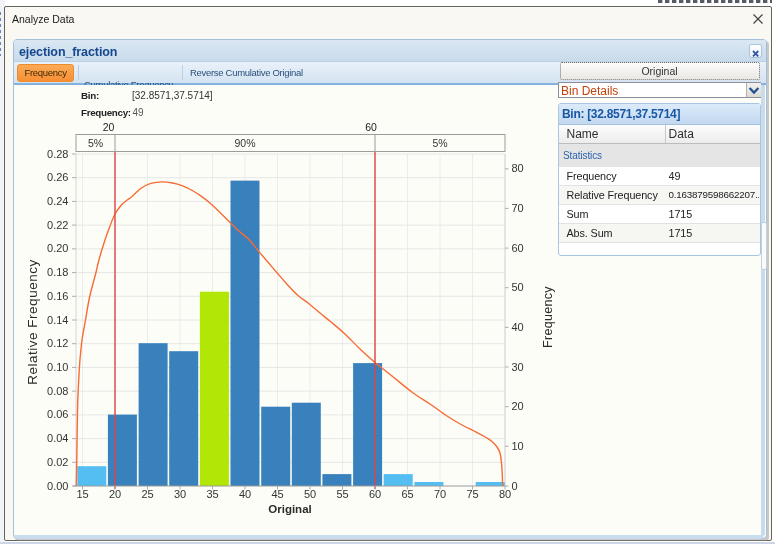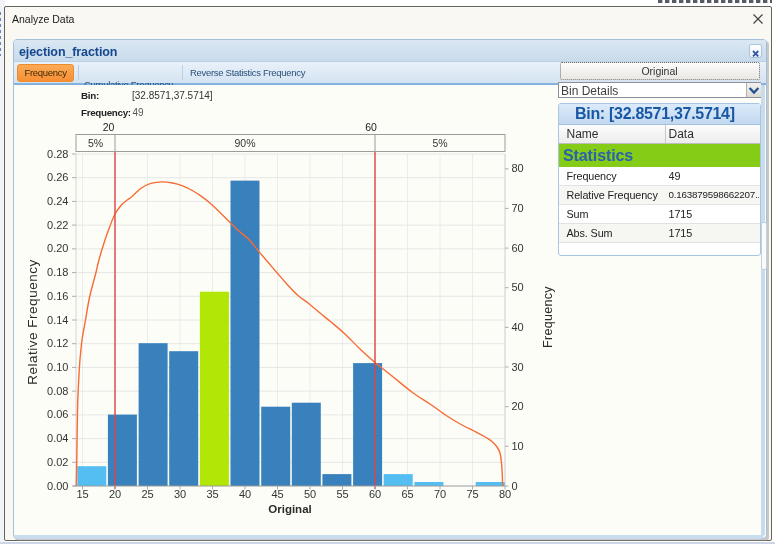--- a/index.html
+++ b/index.html
@@ -22,29 +22,29 @@
   #tabstrip{left:14px;top:62px;width:751.5px;height:21px;background:linear-gradient(180deg,#e9f1fa,#d4e3f1);border-bottom:2px solid #83b2e1;}
   #tab-active{left:17px;top:63.5px;width:55px;height:16px;border:1px solid #ef8c28;border-radius:3px;background:linear-gradient(180deg,#fbaa58,#f78f35);color:#402800;font-size:9.5px;letter-spacing:-0.3px;text-align:center;line-height:16px;}
   .tabtxt{top:67px;font-size:9.5px;letter-spacing:-0.3px;color:#29517c;white-space:nowrap;}
   #tab2{left:84px;margin-top:12px;}
   #tab3{left:190px;}
   .tabdiv{top:65px;width:1px;height:15px;background:#b9cfe4;}
   #tabdiv1{left:77.5px;}
   #tabdiv2{left:182px;}
   #btn-original{left:559.5px;top:61.5px;width:198px;height:16px;border:1px dotted #6a6a6a;border-radius:2px;background:linear-gradient(180deg,#fdfdfc,#e9e7e3);font-size:10.5px;color:#333;text-align:center;line-height:16px;}
   #dd{left:558px;top:81.5px;width:200.5px;height:14.5px;border:1px solid #8f8f9a;background:#fff;}
-  #dd-text{left:561px;top:83.5px;font-size:12px;color:#404040;}
+  #dd-text{left:561px;top:83.5px;font-size:12px;color:#c2410c;}
   #dd-btn{left:745.5px;top:82.5px;width:14px;height:14.5px;background:linear-gradient(180deg,#f2f1ee,#dcdad5);border-left:1px solid #b0b0b0;}
   #grid{left:558px;top:103px;width:200.5px;height:151px;border:1px solid #a9c6e0;border-radius:3px;background:#fff;overflow:hidden;}
-  #g-header{height:20px;background:linear-gradient(180deg,#dcebfb,#c2d8ef);border-bottom:1px solid #a5c0da;font-weight:bold;font-size:16px;letter-spacing:-0.3px;color:#1857a4;line-height:20px;padding-left:16px;border-radius:2px 2px 0 0;}
+  #g-header{height:20px;background:linear-gradient(180deg,#dcebfb,#c2d8ef);border-bottom:1px solid #a5c0da;font-weight:bold;font-size:12px;letter-spacing:-0.3px;color:#1857a4;line-height:20px;padding-left:3px;border-radius:2px 2px 0 0;}
   #g-cols{height:18px;background:linear-gradient(180deg,#fdfdfd,#ececec);border-bottom:1px solid #bcbcbc;position:relative;font-size:12px;color:#2e2e2e;}
   #g-cols .c1{position:absolute;left:7.5px;top:2px;}
   #g-cols .c2{position:absolute;left:109.5px;top:2px;}
   #g-cols .cd{position:absolute;left:105.5px;top:0;width:1px;height:18px;background:#c6c6c6;}
-  #g-group{height:23px;font-weight:bold;font-size:16px;letter-spacing:-0.1px;color:#2a62ae;line-height:23px;padding-left:4px;background:#84cc16;}
+  #g-group{height:23px;font-weight:normal;font-size:10px;letter-spacing:-0.1px;color:#2a62ae;line-height:23px;padding-left:4px;background:#e5e5e5;}
   .g-row{height:18px;position:relative;border-bottom:1px solid #e2e2e2;font-size:10.8px;letter-spacing:-0.1px;color:#222;background:#fff;}
   .g-row.alt{background:#f6f6f2;}
   .g-row .n{position:absolute;left:7.5px;top:2.5px;}
   .g-row .v{position:absolute;left:109.5px;top:2.5px;right:1px;white-space:nowrap;overflow:hidden;}
 </style>
 </head>
 <body>
 <div id="stage">
   <div class="abs" id="bg-left"></div>
   <div class="abs" id="bg-bottom"></div>
@@ -60,21 +60,21 @@
   <div class="abs" id="vsb-thumb"></div>
   <div class="abs" id="hsb"></div>
   <div class="abs" id="p-header"></div>
   <div class="abs" id="p-title">ejection_fraction</div>
   <div class="abs" id="p-close"><svg width="11" height="11">
         <path d="M3 3 L8.3 8.3 M8.3 3 L3 8.3" stroke="#3a57a7" stroke-width="1.8"></path>
       </svg></div>
   <div class="abs" id="tabstrip"></div>
   <div class="abs" id="tab-active">Frequency</div>
   <div class="abs tabtxt" id="tab2">Cumulative Frequency</div>
-  <div class="abs tabtxt" id="tab3">Reverse Statistics Frequency</div>
+  <div class="abs tabtxt" id="tab3">Reverse Cumulative Original</div>
   <div class="abs tabdiv" id="tabdiv1"></div>
   <div class="abs tabdiv" id="tabdiv2"></div>
   <div class="abs" id="btn-original">Original</div>
   <div class="abs" id="dd"></div>
   <div class="abs" id="dd-text">Bin Details</div>
   <div class="abs" id="dd-btn"><svg width="14" height="15">
         <path d="M2.6 5 L7 9.6 L11.4 5" fill="none" stroke="#20508f" stroke-width="2.2"></path>
       </svg></div>
   <div class="abs" id="grid">
     <div id="g-header">Bin: [32.8571,37.5714]</div>

